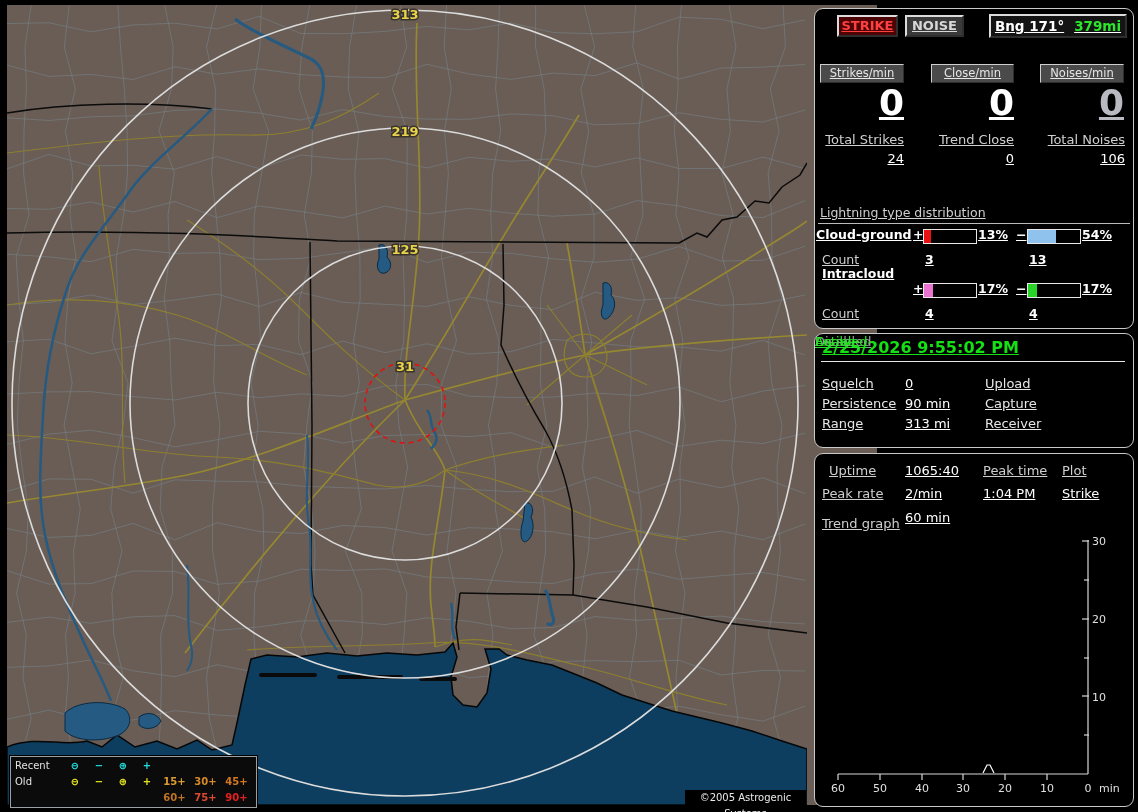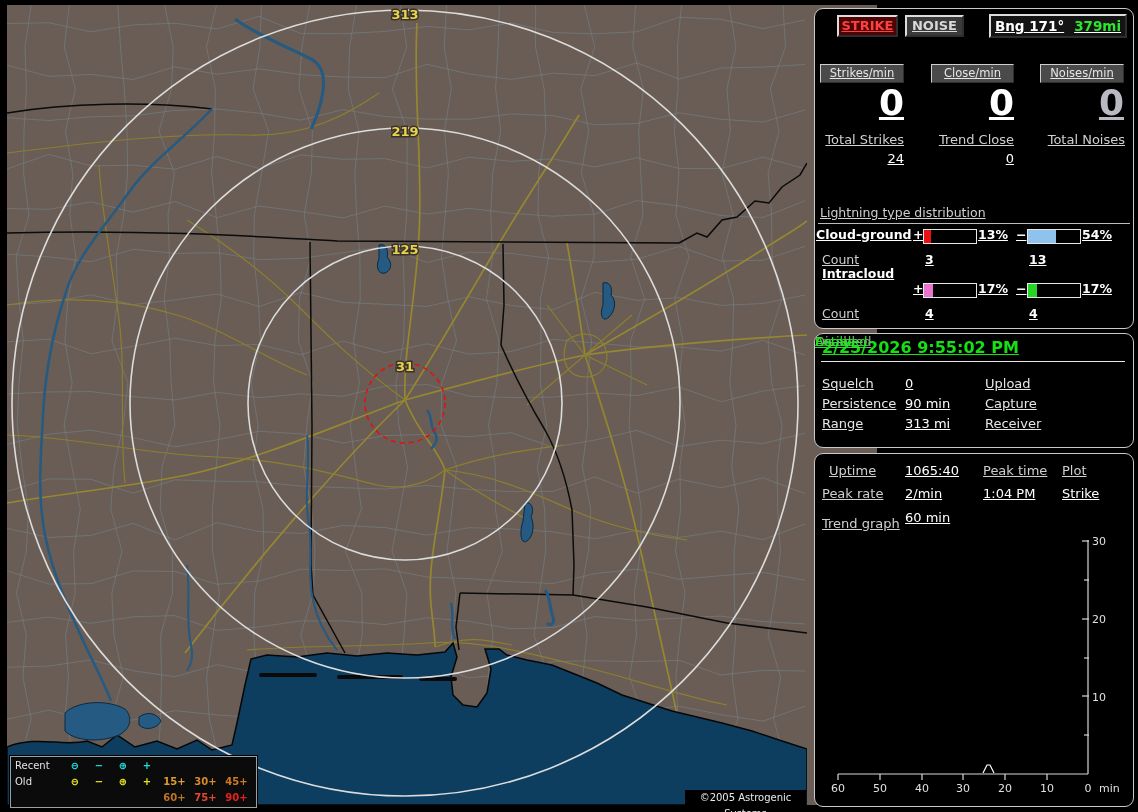--- a/index.html
+++ b/index.html
@@ -208,20 +208,21 @@
     <div class="abs ratebox raised1" style="left:225px;width:84px;">Noises/min</div>
     <div class="abs bigzero" style="left:5px;width:84px;">0</div>
     <div class="abs bigzero" style="left:116px;width:83px;">0</div>
     <div class="abs bigzero dim" style="left:225px;width:84px;">0</div>
 
     <div class="abs tcol lbl" style="top:123px;width:89px;">Total Strikes</div>
     <div class="abs tcol lbl" style="top:123px;width:199px;">Trend Close</div>
     <div class="abs tcol lbl" style="top:123px;width:310px;">Total Noises</div>
     <div class="abs tcol val" style="top:142px;width:89px;">24</div>
     <div class="abs tcol val" style="top:142px;width:199px;">0</div>
+    <div class="abs tcol val" style="top:142px;width:310px;">106</div>
 
     <div class="abs lbl" style="left:5px;top:196px;font-size:12.5px;">Lightning type distribution</div>
     <div class="hline" style="left:3px;right:3px;top:214px;"></div>
 
     <div class="abs val b f12" style="left:1px;top:218px;">Cloud-ground</div>
     <div class="abs val b f12" style="left:98px;top:218px;">+</div>
     <div class="bar" style="left:108px;top:220px;">
         <div style="width:13%;background:#e81010"></div>
       </div>
     <div class="abs val b f12" style="left:163px;top:218px;">13%</div>

